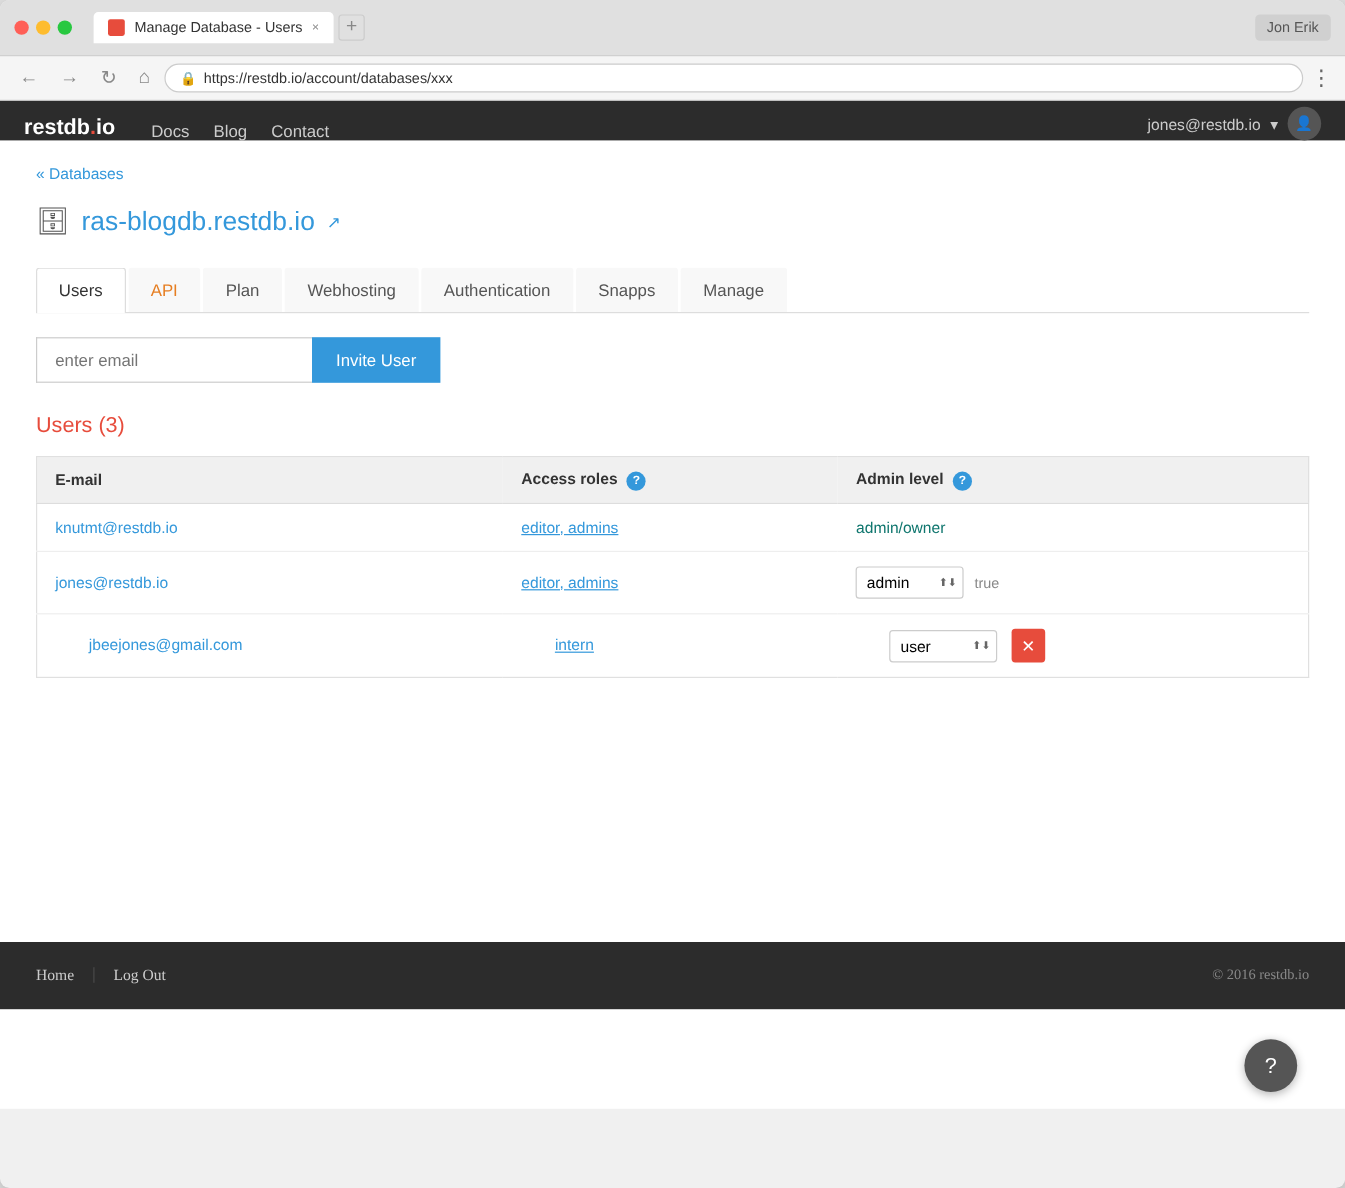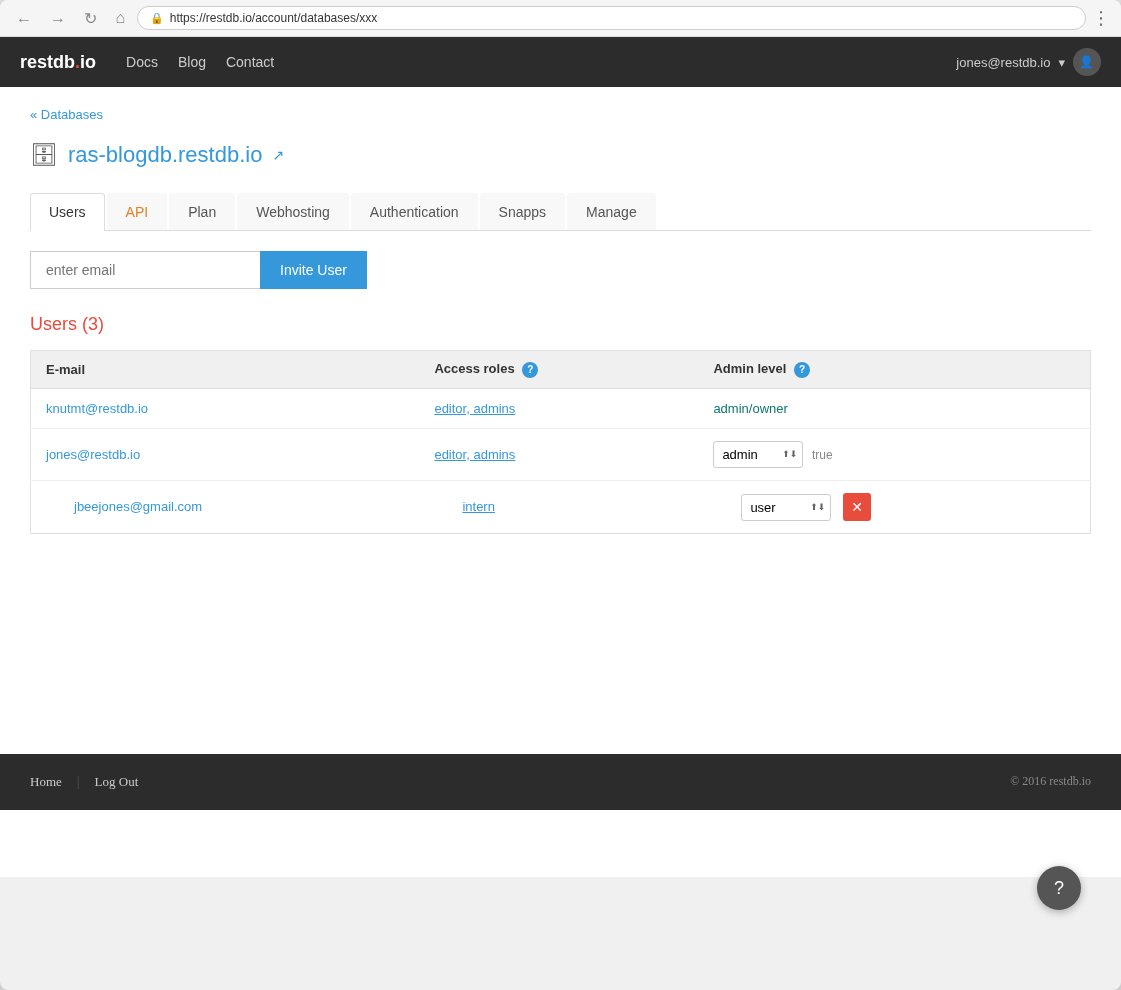--- a/index.html
+++ b/index.html
@@ -23,21 +23,21 @@
     .browser-toolbar { background: #f5f5f5; padding: 6px 10px; display: flex; align-items: center; gap: 6px; border-bottom: 1px solid #ddd; }
     .nav-btn { background: none; border: none; color: #888; font-size: 16px; cursor: pointer; padding: 2px 6px; }
     .address-bar { flex: 1; background: white; border: 1px solid #ccc; border-radius: 20px; padding: 4px 12px; font-size: 12px; color: #333; display: flex; align-items: center; gap: 6px; }
     .lock-icon { color: #888; font-size: 11px; }
     .more-btn { background: none; border: none; font-size: 18px; color: #666; cursor: pointer; letter-spacing: 1px; }
 
     
     .app-container { background: white; min-height: 840px; }
 
     
-    .top-nav { background: #2c2c2c; padding: 0 20px; display: flex; align-items: center; height: 50px; }
+    .top-nav { background: #2c2c2c; padding: 0 20px; display: flex; align-items: flex-end; height: 33px; }
     .logo { color: white; font-size: 18px; font-weight: bold; margin-right: 30px; display: flex; align-items: center; gap: 2px; }
     .logo-dot { color: #e74c3c; }
     .nav-links { display: flex; gap: 20px; }
     .nav-link { color: #ccc; text-decoration: none; font-size: 14px; cursor: pointer; }
     .user-menu { margin-left: auto; display: flex; align-items: center; gap: 8px; color: #ccc; font-size: 13px; cursor: pointer; }
     .user-avatar { width: 28px; height: 28px; border-radius: 50%; background: #555; display: flex; align-items: center; justify-content: center; color: #ccc; font-size: 12px; }
 
     
     .main-content { padding: 20px 30px; }
 
@@ -85,20 +85,36 @@
     .footer-copy { color: #888; font-size: 12px; }
 
     
     .help-fab { position: fixed; bottom: 80px; right: 40px; width: 44px; height: 44px; background: #555; border-radius: 50%; display: flex; align-items: center; justify-content: center; color: white; font-size: 18px; cursor: pointer; box-shadow: 0 2px 8px rgba(0,0,0,0.3); }
   </style>
 </head>
 <body>
 
 <div class="browser-window">
 
+  <div class="browser-titlebar">
+    <div class="traffic-lights">
+      <div class="traffic-light tl-red"></div>
+      <div class="traffic-light tl-yellow"></div>
+      <div class="traffic-light tl-green"></div>
+    </div>
+    <div class="tab-area">
+      <div class="browser-tab">
+        <span class="browser-tab-icon"></span>
+        <span>Manage Database - Users</span>
+        <span class="tab-close">×</span>
+      </div>
+      <button class="tab-new">+</button>
+    </div>
+    <div class="user-label">Jon Erik</div>
+  </div>
 
   <div class="browser-toolbar">
     <button class="nav-btn">←</button>
     <button class="nav-btn">→</button>
     <button class="nav-btn">↻</button>
     <button class="nav-btn">⌂</button>
     <div class="address-bar">
       <span class="lock-icon">🔒</span>
       <span>https://restdb.io/account/databases/xxx</span>
     </div>

